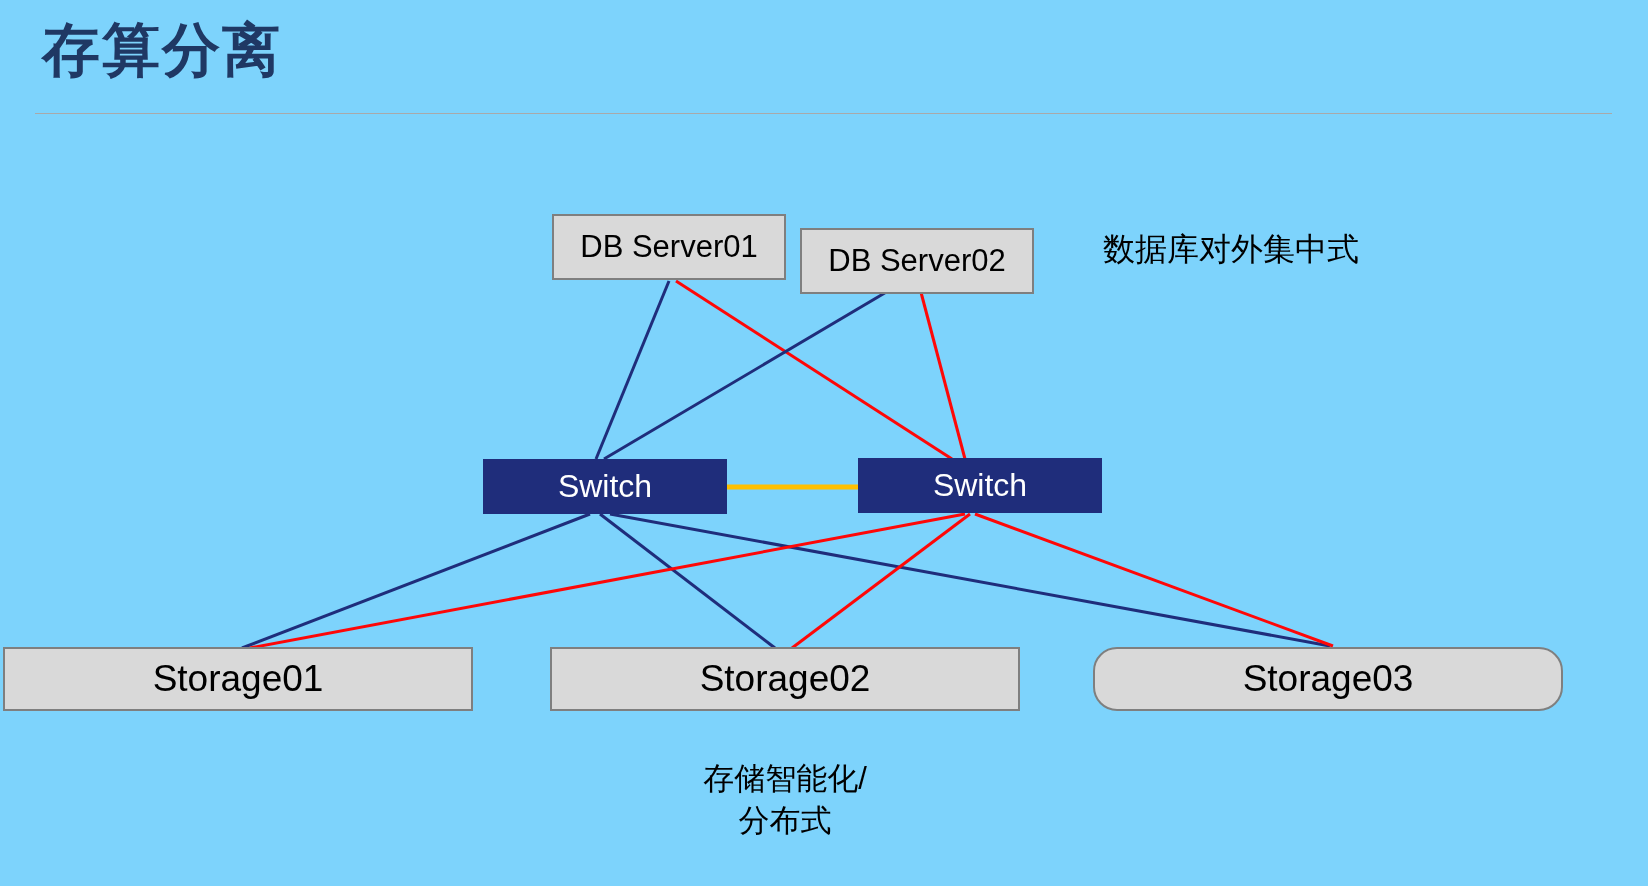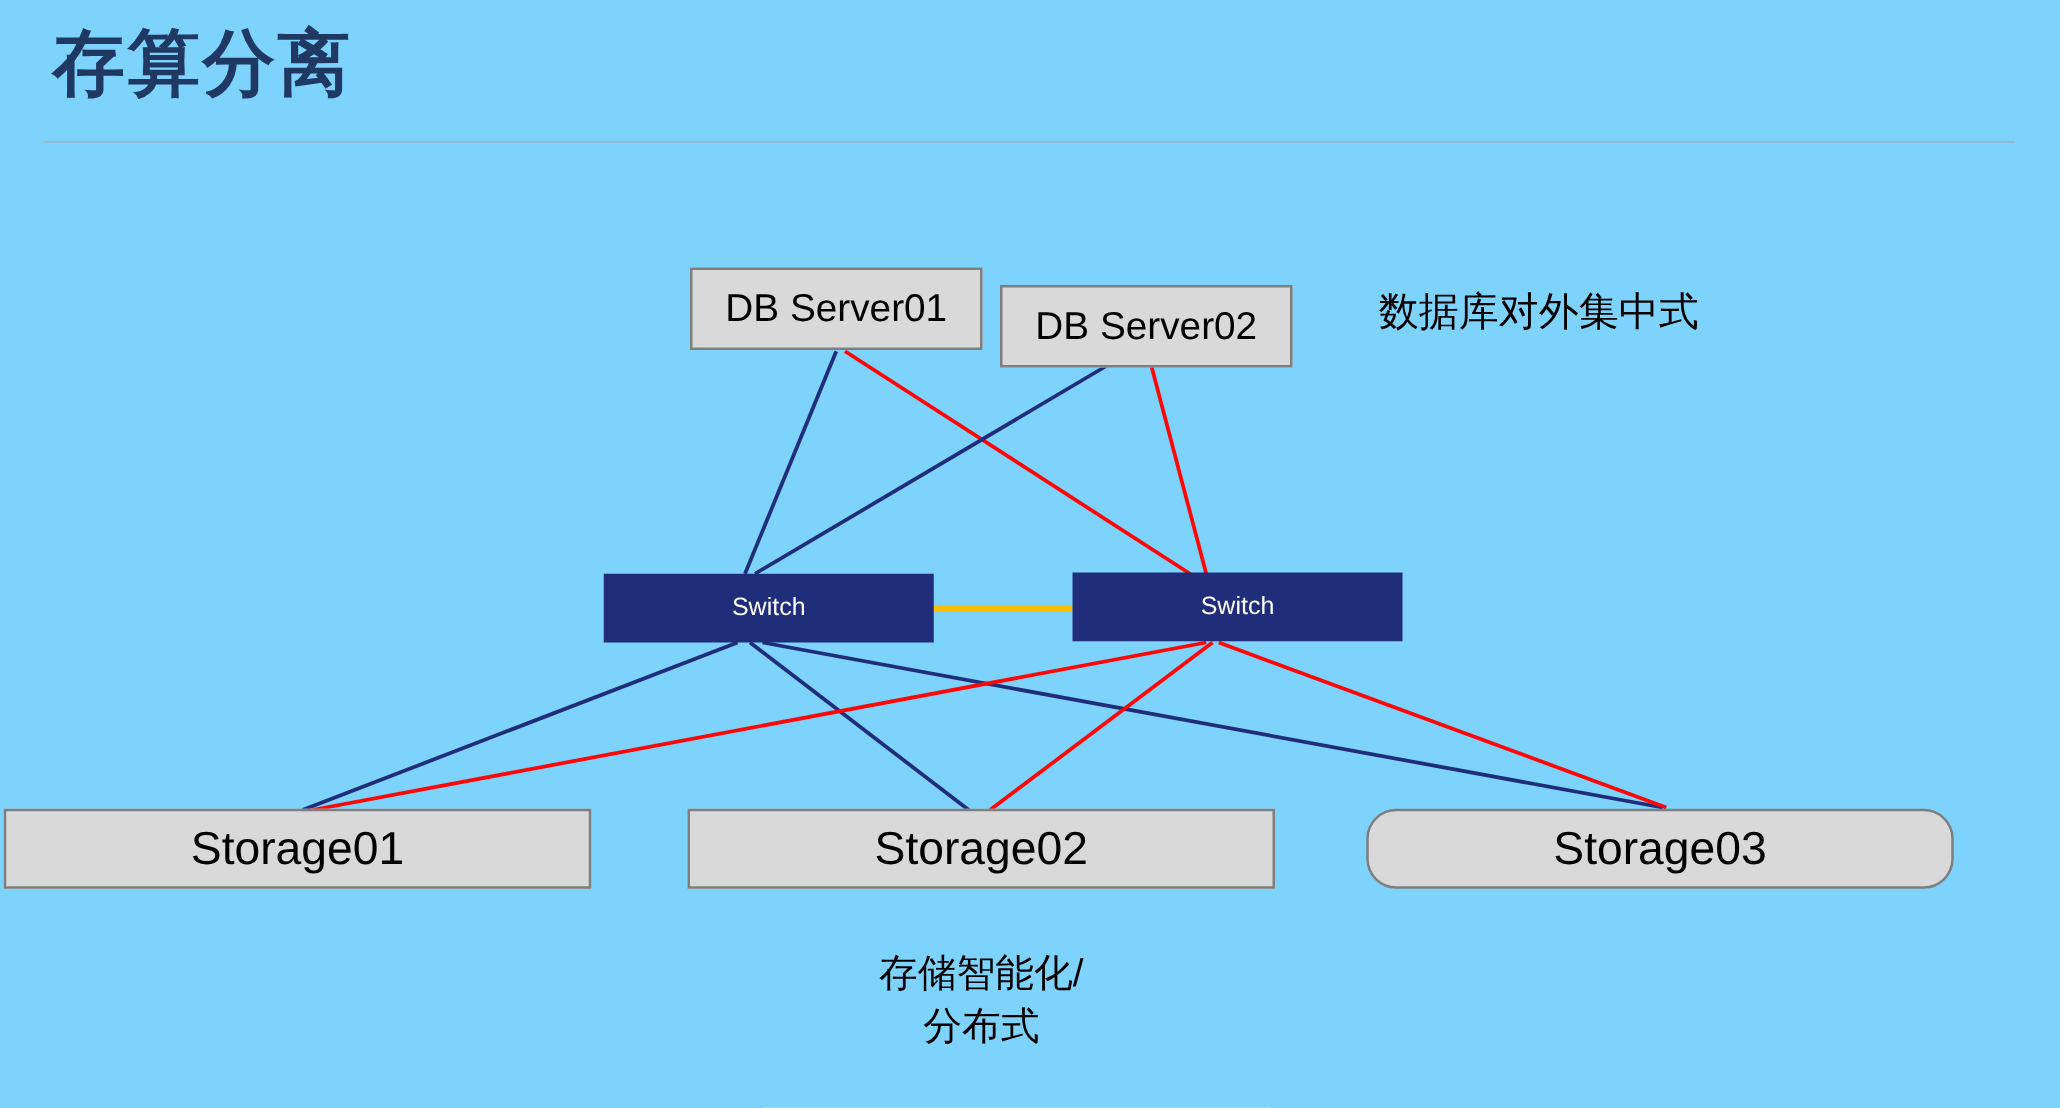--- a/index.html
+++ b/index.html
@@ -48,21 +48,21 @@
   .gray-box {
     background: #d9d9d9;
     border: 2px solid #7f7f7f;
     color: #000000;
   }
   .navy-box {
     background: #1F2D7B;
     color: #ffffff;
   }
   .db-box   { width: 234px; height: 66px; font-size: 31px; }
-  .switch-box { width: 264px; height: 55px; font-size: 20px; }
+  .switch-box { width: 244px; height: 55px; font-size: 32px; }
   .storage-box { width: 470px; height: 64px; font-size: 37px; }
 
   #db-server-1 { left: 552px; top: 214px; text-align: center; }
   #db-server-2 { left: 800px; top: 214px; margin-top: 14px; }
   #switch-1    { left: 483px; top: 459px; }
   #switch-2    { left: 858px; top: 458px; }
   #storage-1   { left: 3px;    top: 647px; }
   #storage-2   { left: 550px;  top: 647px; text-align: center; }
   #storage-3   { left: 1093px; top: 647px; border-radius: 24px; }
 

